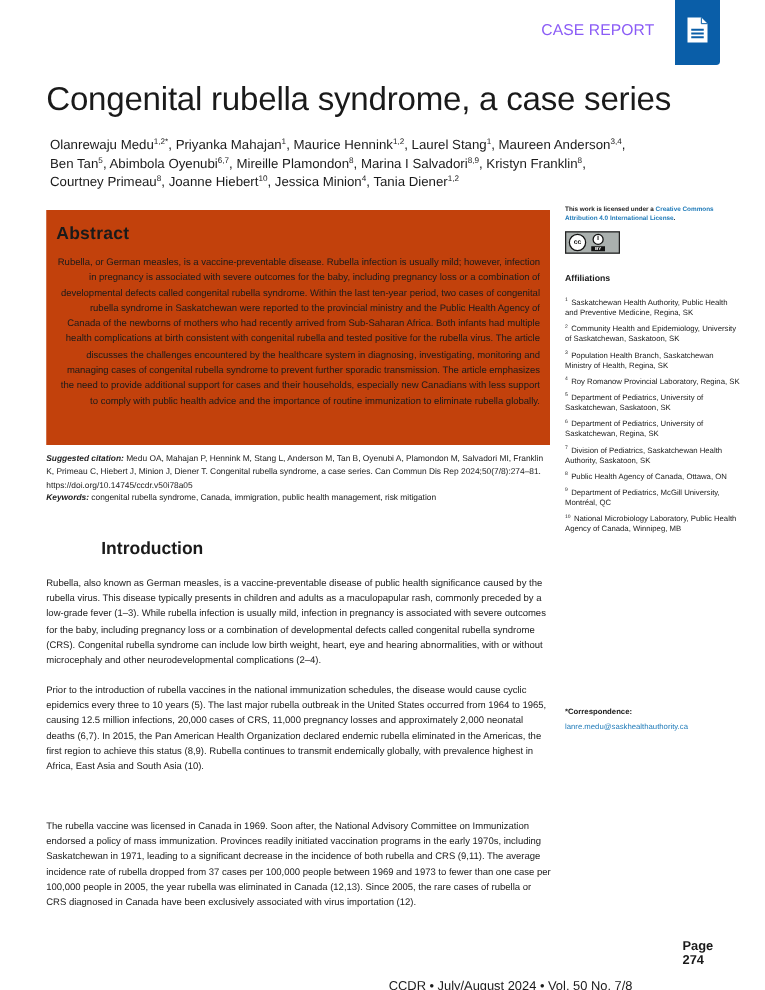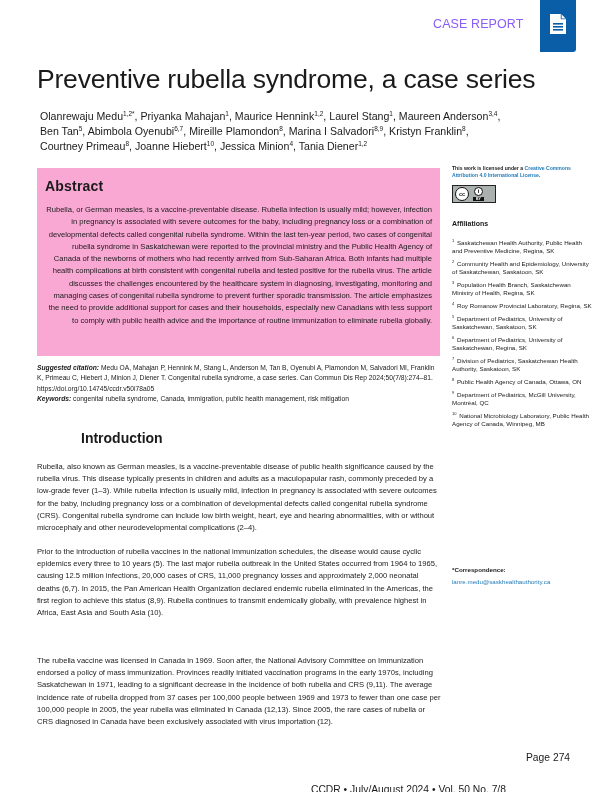--- a/index.html
+++ b/index.html
@@ -21,21 +21,21 @@
       font-size: 26.5px; font-weight: normal; color: #1a1a1a; letter-spacing: -0.2px;
     }
     .authors {
       position: absolute; left: 40px; top: 109px; width: 520px;
       font-size: 10.6px; line-height: 14.8px; color: #1a1a1a;
     }
     .authors sup { font-size: 6.5px; vertical-align: 4px; line-height: 0; }
 
     .abstract-box {
       position: absolute; left: 37px; top: 168px; width: 403px; height: 188px;
-      background: #f9a8d4; padding: 10px 8px 0 8px;
+      background: #c2410c; padding: 10px 8px 0 8px;
     }
     .abstract-title { font-size: 14px; font-weight: bold; color: #1a1a1a; letter-spacing: 0.2px; margin-bottom: 10px; }
     .abstract-text { font-size: 7.6px; line-height: 12.3px; color: #1a1a1a; text-align: right; }
 
     .citation {
       position: absolute; left: 37px; top: 363px; width: 405px;
       font-size: 6.7px; line-height: 10.3px; color: #1a1a1a;
     }
     .citation b { font-style: italic; font-weight: bold; }
 
@@ -72,40 +72,40 @@
     .affil-item sup { font-size: 4px; vertical-align: 3px; line-height: 0; margin-right: 1px; }
 
     .corr { position: absolute; left: 452px; top: 566px; width: 150px; }
     .corr-label { font-size: 6.2px; font-weight: bold; color: #1a1a1a; }
     .corr-email { font-size: 6.2px; color: #1f7ab8; margin-top: 5px; display: block; }
 
     .footer {
       position: absolute; top: 752px; left: 300px; width: 290px; font-size: 10.3px; color: #1a1a1a;
     }
     .footer-journal { position: absolute; left: 11px; margin-top: 32px; }
-    .footer-page { position: absolute; left: 226px; }
+    .footer-page { position: absolute; left: 246px; font-weight: bold; }
   </style>
 </head>
 <body>
 
 <div class="header-label">CASE REPORT</div>
 <div class="header-badge">
   <span>
     <svg width="18" height="22" viewBox="0 0 18 22">
       <path d="M1 1 H12 L17 6 V21 H1 Z" fill="#ffffff"></path>
       <path d="M12 1 V6 H17" fill="#0a5ea8" stroke="#0a5ea8" stroke-width="0.5"></path>
       <path d="M12.6 1.6 V5.4 H16.4 Z" fill="#ffffff"></path>
       <rect x="4" y="10" width="10" height="1.6" fill="#0a5ea8"></rect>
       <rect x="4" y="13" width="10" height="1.6" fill="#0a5ea8"></rect>
       <rect x="4" y="16" width="10" height="1.6" fill="#0a5ea8"></rect>
     </svg>
   </span>
 </div>
 
-<h1 class="title">Preventive rubella syndrome, a case series</h1>
+<h1 class="title">Congenital rubella syndrome, a case series</h1>
 <div class="authors" id="authors"><span>Olanrewaju Medu</span><sup>1,2*</sup>, <span>Priyanka Mahajan</span><sup>1</sup>, <span>Maurice Hennink</span><sup>1,2</sup>, <span>Laurel Stang</span><sup>1</sup>, <span>Maureen Anderson</span><sup>3,4</sup>, <br><span>Ben Tan</span><sup>5</sup>, <span>Abimbola Oyenubi</span><sup>6,7</sup>, <span>Mireille Plamondon</span><sup>8</sup>, <span>Marina I Salvadori</span><sup>8,9</sup>, <span>Kristyn Franklin</span><sup>8</sup>, <br><span>Courtney Primeau</span><sup>8</sup>, <span>Joanne Hiebert</span><sup>10</sup>, <span>Jessica Minion</span><sup>4</sup>, <span>Tania Diener</span><sup>1,2</sup></div>
 
 <div class="abstract-box">
   <div class="abstract-title">Abstract</div>
   <p class="abstract-text">Rubella, or German measles, is a vaccine-preventable disease. Rubella infection is usually mild; however, infection in pregnancy is associated with severe outcomes for the baby, including pregnancy loss or a combination of developmental defects called congenital rubella syndrome. Within the last ten-year period, two cases of congenital rubella syndrome in Saskatchewan were reported to the provincial ministry and the Public Health Agency of Canada of the newborns of mothers who had recently arrived from Sub-Saharan Africa. Both infants had multiple health complications at birth consistent with congenital rubella and tested positive for the rubella virus. The article discusses the challenges encountered by the healthcare system in diagnosing, investigating, monitoring and managing cases of congenital rubella syndrome to prevent further sporadic transmission. The article emphasizes the need to provide additional support for cases and their households, especially new Canadians with less support to comply with public health advice and the importance of routine immunization to eliminate rubella globally.</p>
 </div>
 
 <div class="citation">
   <b>Suggested citation:</b>
   <span>Medu OA, Mahajan P, Hennink M, Stang L, Anderson M, Tan B, Oyenubi A, Plamondon M, Salvadori MI, Franklin K, Primeau C, Hiebert J, Minion J, Diener T. Congenital rubella syndrome, a case series. Can Commun Dis Rep 2024;50(7/8):274–81. https://doi.org/10.14745/ccdr.v50i78a05</span><br>

